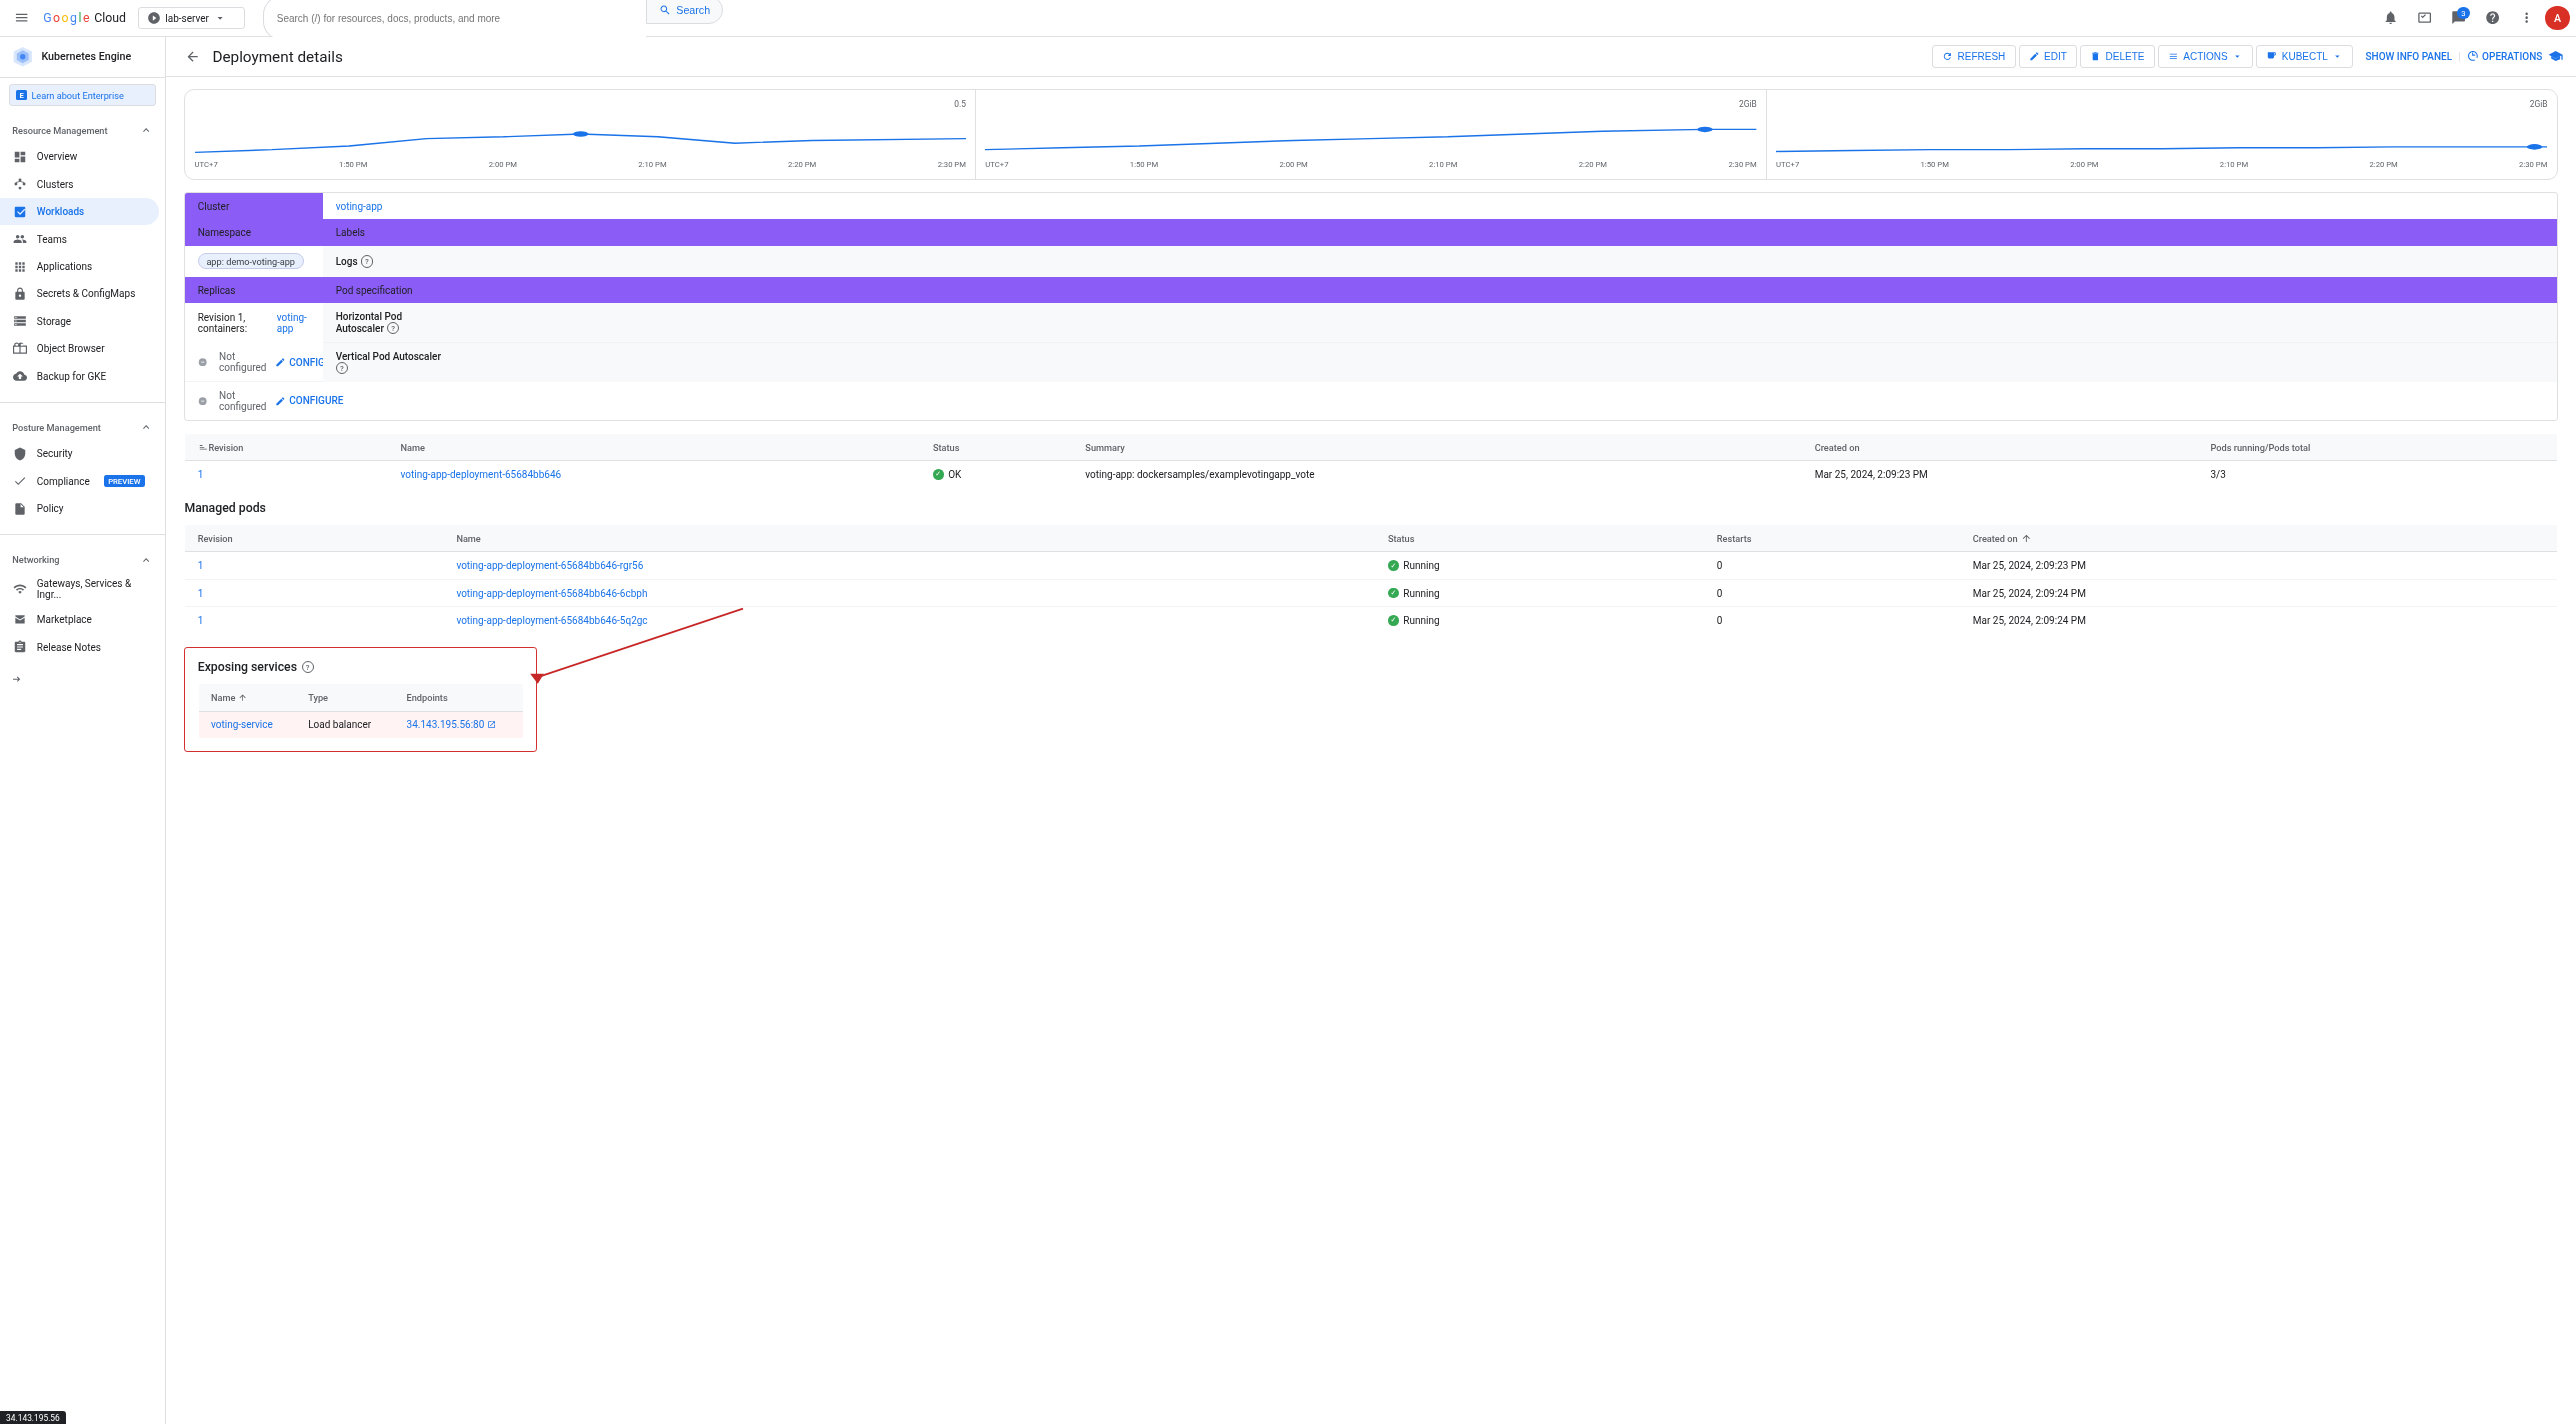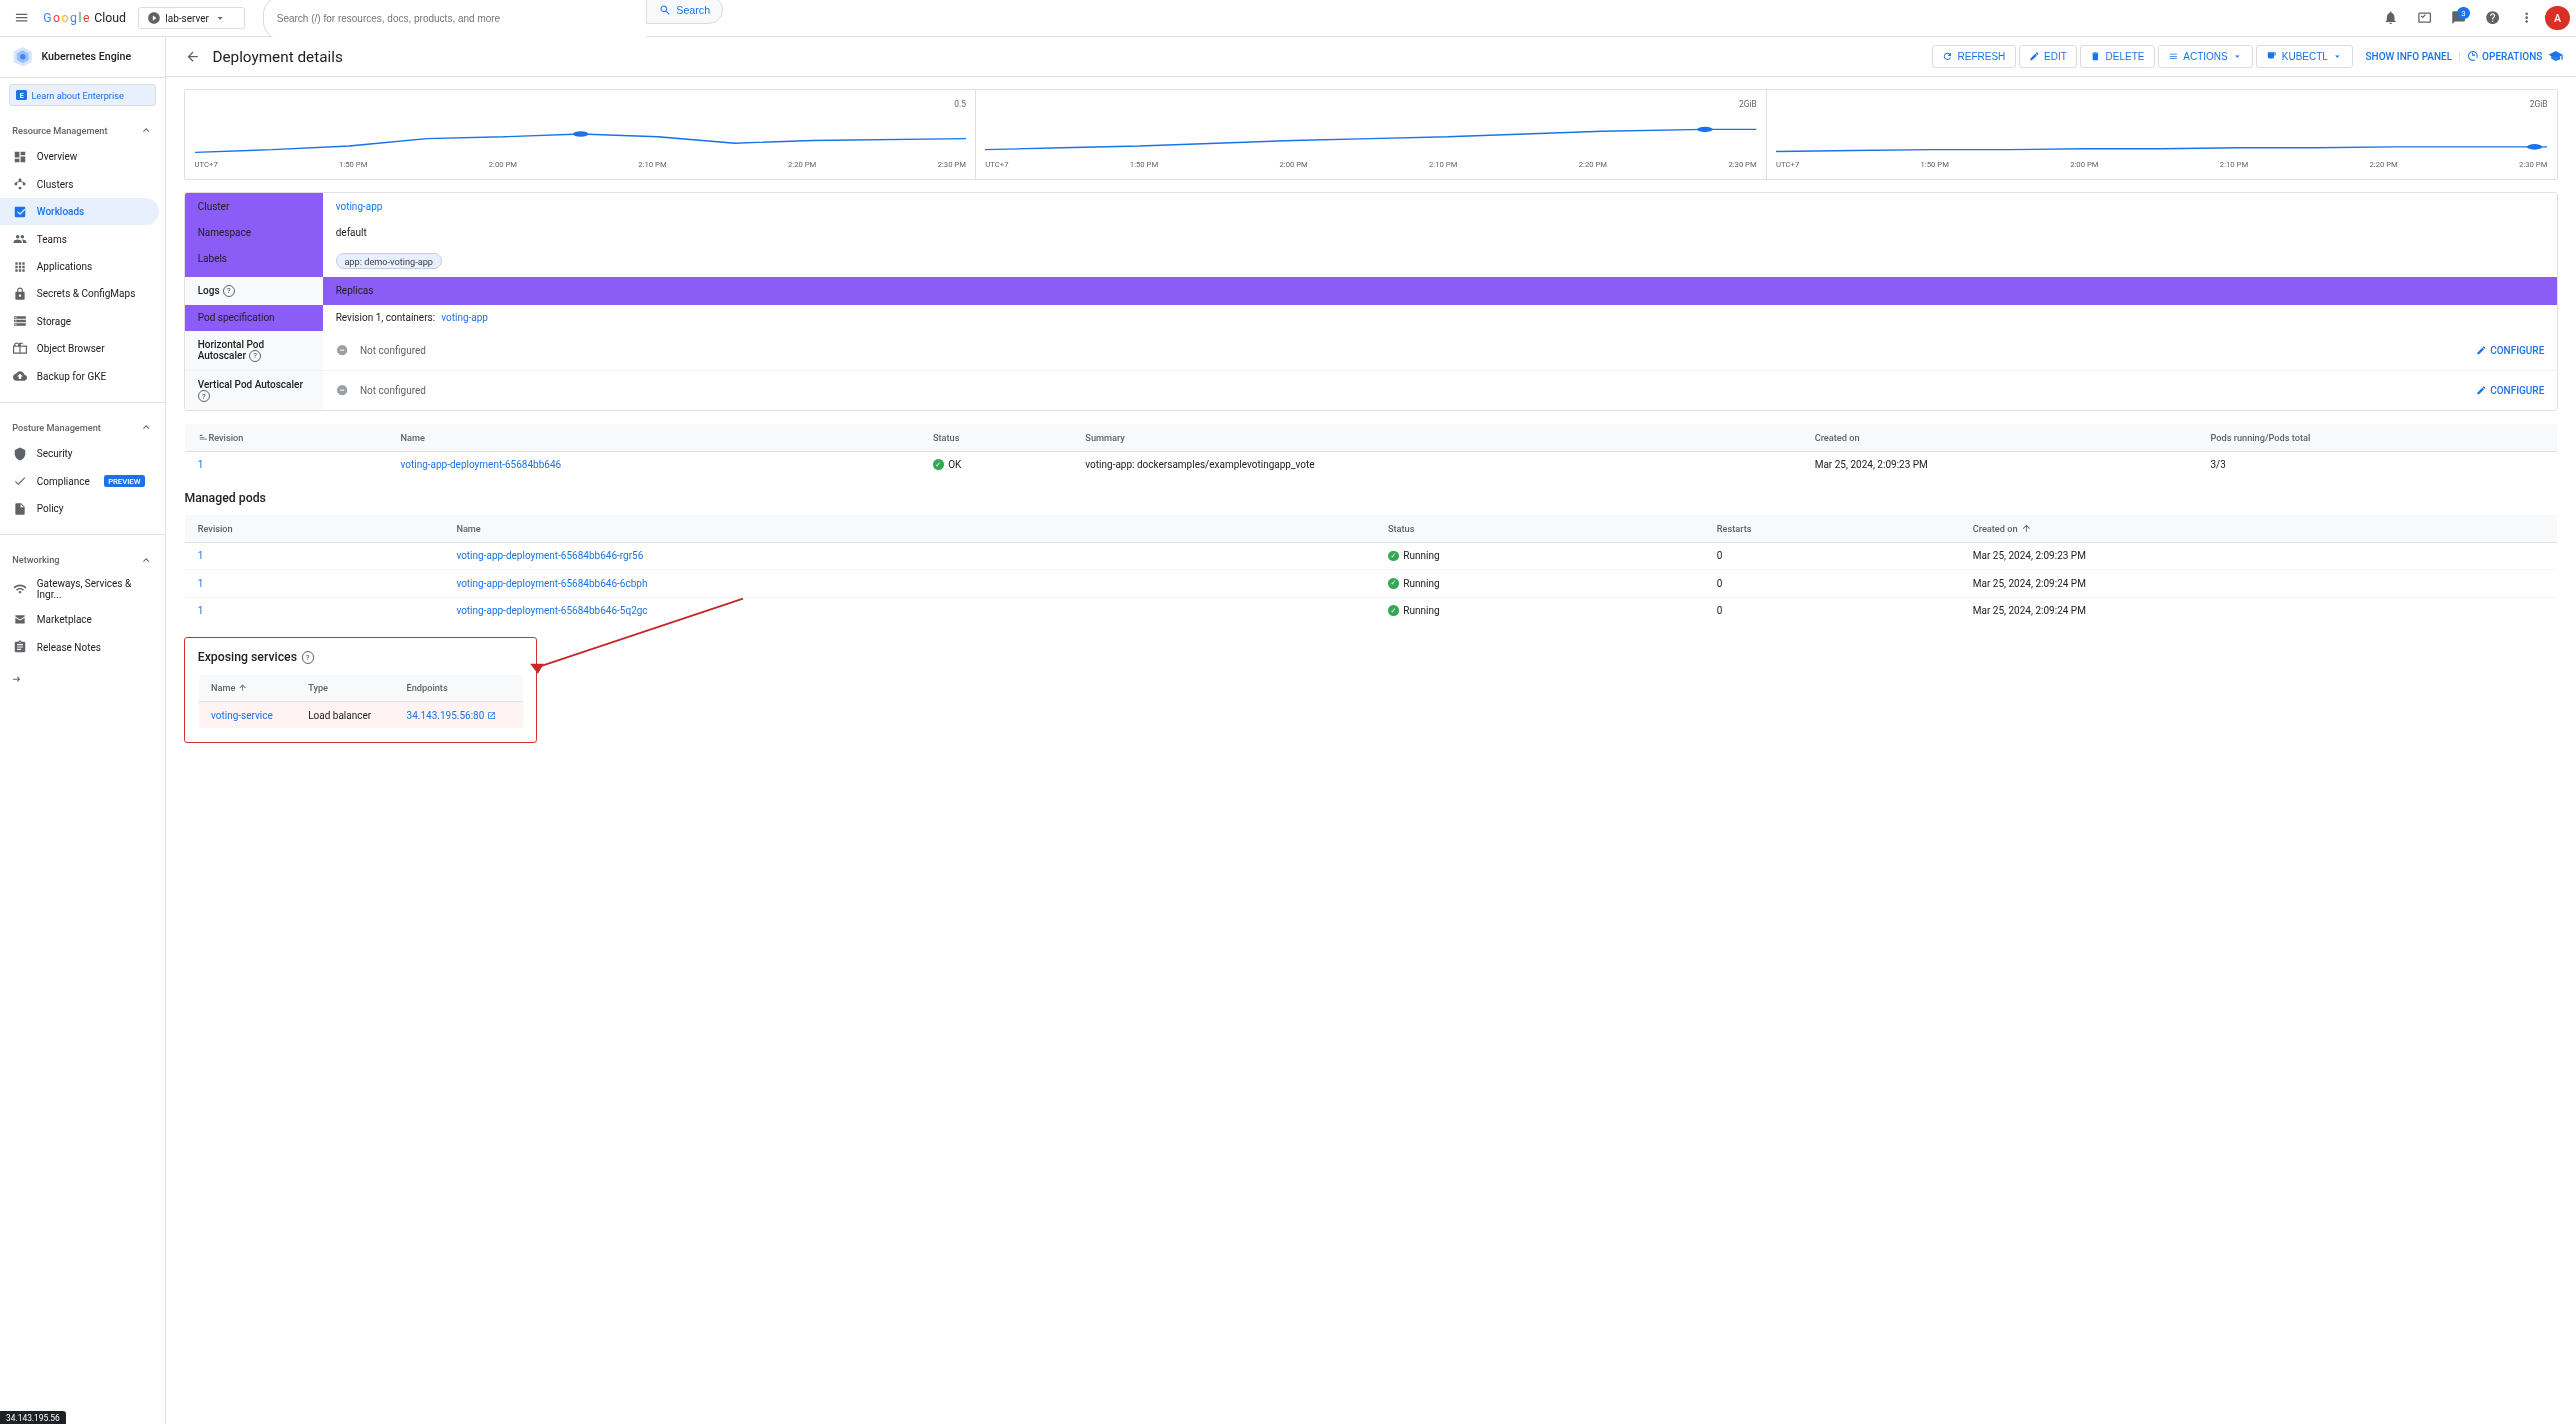--- a/index.html
+++ b/index.html
@@ -41,21 +41,21 @@
     .action-btn { display: flex; align-items: center; gap: 4.6px; padding: 4.6px 9.2px; border: 0.8px solid #dadce0; border-radius: 3.1px; cursor: pointer; font-size: 10px; color: #1a73e8; background: #fff; font-weight: 500; }
     .action-btn svg { flex-shrink: 0; }
     .page-header-right { display: flex; align-items: center; gap: 6.1px; margin-left: 6.1px; }
     .show-info-btn { font-size: 10px; color: #1a73e8; cursor: pointer; font-weight: 500; }
     .operations-btn { display: flex; align-items: center; gap: 3.1px; font-size: 10px; color: #1a73e8; cursor: pointer; font-weight: 500; }
 
     
     .content-area { flex: 1; overflow-y: auto; padding: 12.3px 18.4px; background: #fff; }
 
     
-    .charts-row { display: flex; gap: 0; margin-bottom: 12.3px; border: 0.8px solid #e0e0e0; border-radius: 2px; }
+    .charts-row { display: flex; gap: 0; margin-bottom: 12.3px; border: 0.8px solid #e0e0e0; border-radius: 10px; }
     .chart-container { flex: 1; padding: 9.2px; position: relative; }
     .chart-container:not(:last-child) { border-right: 0.8px solid #e0e0e0; }
     .chart-svg { width: 100%; height: 46px; }
 
     
     .detail-grid { display: grid; grid-template-columns: 138px 1fr; gap: 0; border: 0.8px solid #e0e0e0; border-radius: 3.1px; margin-bottom: 12.3px; overflow: hidden; }
     .detail-key { padding: 7.7px 12.3px; font-size: 10px; font-weight: 400; color: #202124; background: #8b5cf6; }
     .detail-val { padding: 7.7px 12.3px; font-size: 10px; color: #202124; display: flex; align-items: center; gap: 6.1px; }
     .detail-val a { color: #1a73e8; text-decoration: none; }
     .label-chip { background: #e8f0fe; border: 0.8px solid #c5cae9; border-radius: 12.3px; padding: 1.5px 7.7px; font-size: 9.2px; color: #3c4043; }
@@ -461,21 +461,20 @@
       </div>
 
       <div class="detail-grid">
 
         <div class="detail-key">Cluster</div>
         <div class="detail-val">
           <a href="#">voting-app</a>
         </div>
 
         <div class="detail-key">Namespace</div>
-        <div class="detail-val">default</div>
 
         <div class="detail-key">Labels</div>
         <div class="detail-val">
           <span class="label-chip">app: demo-voting-app</span>
         </div>
 
         <div class="detail-key" style="display:flex;align-items:center;gap:3.1px;padding:7.7px 12.3px;font-size:10px;font-weight:500;background:#f8f9fa;">
           <span>Logs</span>
           <span class="help-icon">?</span>
         </div>

